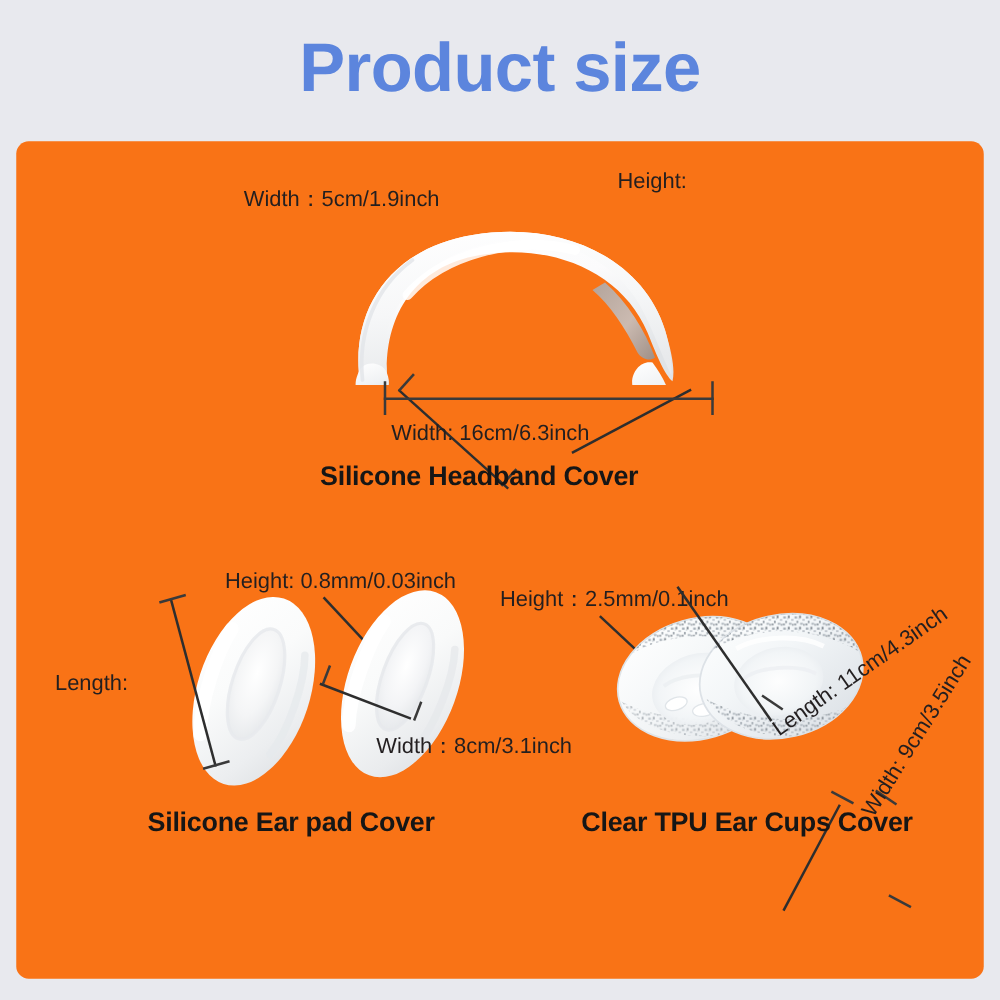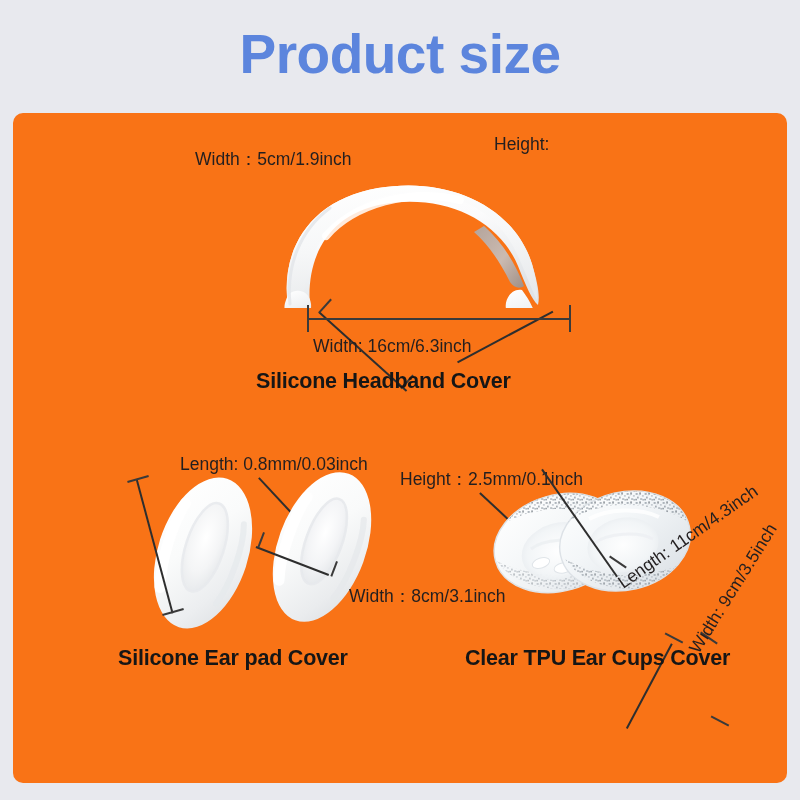--- a/index.html
+++ b/index.html
@@ -208,21 +208,21 @@
         <div class="dimline" style="left:556px; top:192px; width:1.7px; height:27px;"></div>
       </div>
 
       <div class="lbl" style="left:300px; top:222px;">Width: 16cm/6.3inch</div>
 
       <div class="caption" style="left:243px; top:256px;">Silicone Headband Cover</div>
     </div>
 
     <div>
 
-      <div class="lbl" style="left:167px; top:340px;">Length: 0.8mm/0.03inch</div>
+      <div class="lbl" style="left:167px; top:340px;">Height: 0.8mm/0.03inch</div>
 
       <div class="leader" style="left:246px; top:364px; width:64px; height:1.6px; transform:rotate(47deg);"></div>
 
       <svg class="pad" style="left:128px; top:358px; width:125px; height:165px;" viewBox="0 0 125 165" xmlns="http://www.w3.org/2000/svg">
         <defs>
           <linearGradient id="padOutL" x1="0.1" y1="0" x2="0.95" y2="1">
             <stop offset="0%" stop-color="#ffffff"></stop>
             <stop offset="40%" stop-color="#fafbfb"></stop>
             <stop offset="75%" stop-color="#eceef0"></stop>
             <stop offset="100%" stop-color="#dcdfe2"></stop>
@@ -265,29 +265,30 @@
         </g>
       </svg>
 
       <div>
         <div class="leader" style="left:124px; top:366px; width:138px; height:1.7px; transform:rotate(75deg);"></div>
         <div class="dimline" style="left:114px; top:365px; width:22px; height:1.7px; transform:rotate(-16deg);"></div>
         <div class="dimline" style="left:149px; top:498px; width:22px; height:1.7px; transform:rotate(-16deg);"></div>
       </div>
 
       <div class="lbl" style="left:31px; top:422px;">
+        <div>Length:</div>
       </div>
 
       <div>
         <div class="leader" style="left:243px; top:433px; width:78px; height:1.7px; transform:rotate(21deg);"></div>
         <div class="dimline" style="left:240px; top:426px; width:16px; height:1.7px; transform:rotate(-69deg);"></div>
         <div class="dimline" style="left:313px; top:455px; width:16px; height:1.7px; transform:rotate(-69deg);"></div>
       </div>
 
-      <div class="lbl" style="left:288px; top:472px;margin-left:48px;">Width：8cm/3.1inch</div>
+      <div class="lbl" style="left:288px; top:472px;">Width：8cm/3.1inch</div>
 
       <div class="caption" style="left:105px; top:533px;text-align:center;">Silicone Ear pad Cover</div>
     </div>
 
     <div>
 
       <div class="lbl" style="left:387px; top:355px;">Height：2.5mm/0.1inch</div>
 
       <div class="leader" style="left:467px; top:379px; width:58px; height:1.6px; transform:rotate(43deg);"></div>
 

